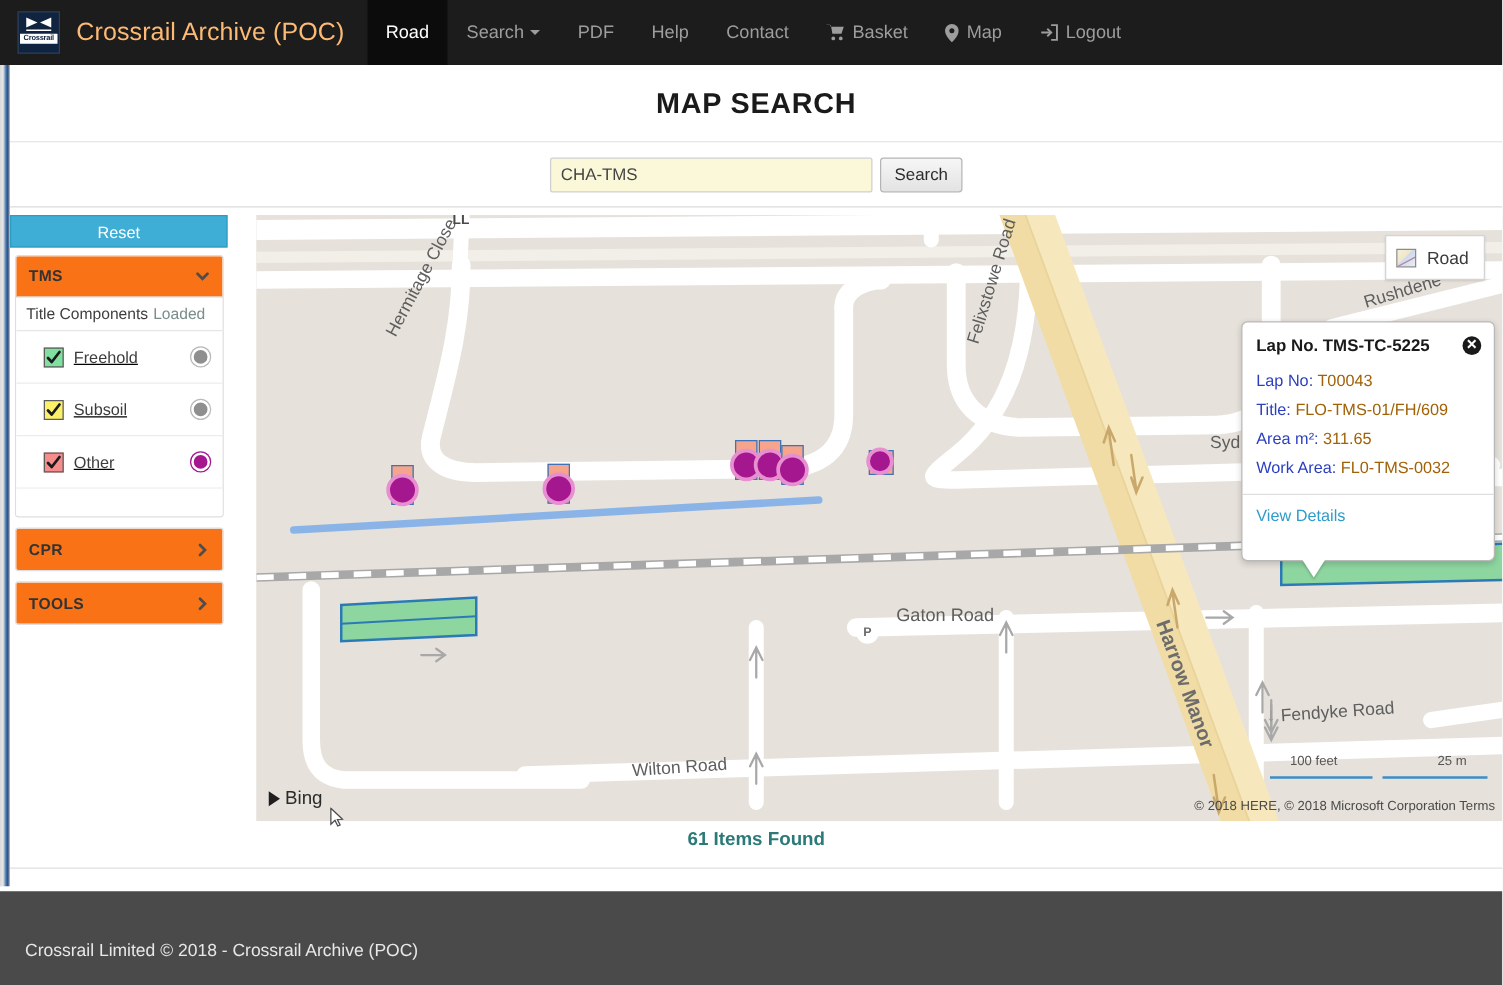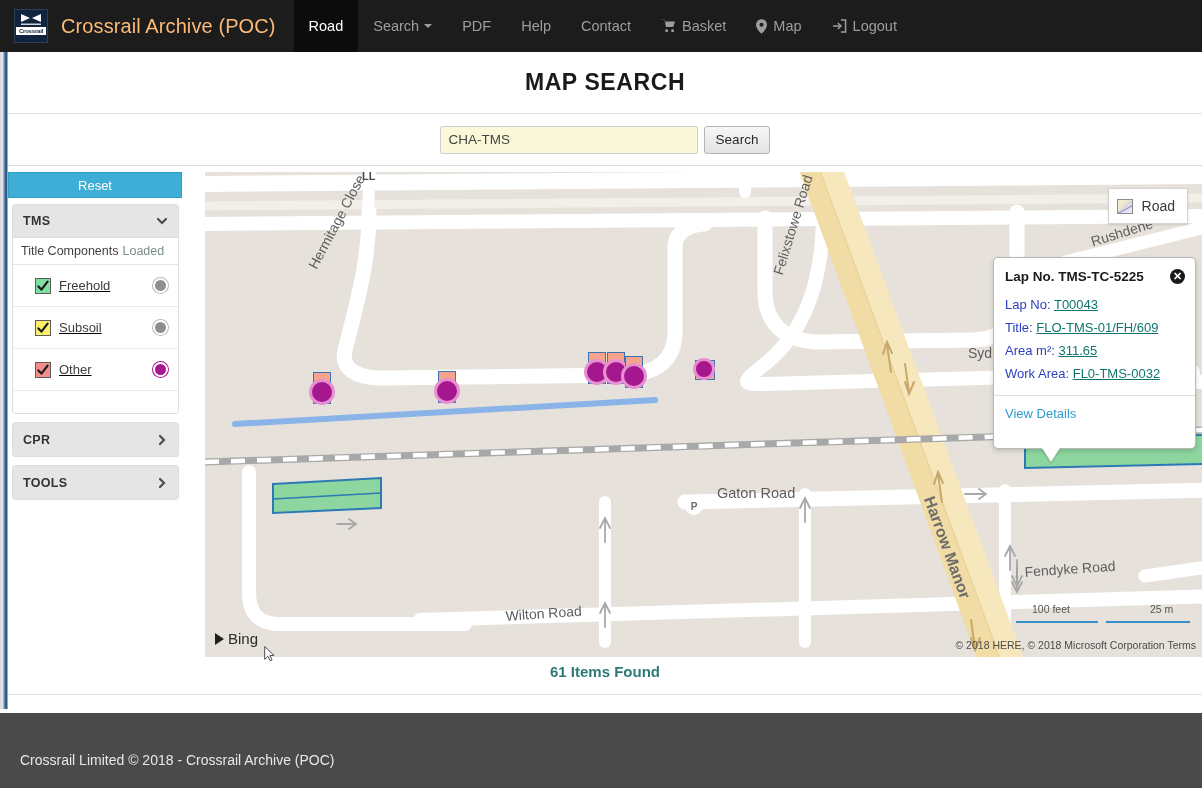--- a/index.html
+++ b/index.html
@@ -139,21 +139,21 @@
     display: flex; align-items: center; justify-content: center;
     cursor: pointer; margin-left: 3px;
   }
   .panel {
     width: 167px; margin-left: 7px; margin-top: 6px;
     border: 1px solid #dddddd; border-radius: 3px;
     background: #ffffff;
     overflow: hidden;
   }
   .panel-head {
-    height: 33px; background: #e5e5e5;
+    height: 33px; background: #f97316;
     border-bottom: 1px solid #dddddd;
     display: flex; align-items: center; justify-content: space-between;
     padding: 0 10px; cursor: pointer; text-align: right;
   }
   .panel-head .ttl { font-size: 12.5px; font-weight: bold; color: #333; letter-spacing: 0.3px; }
   .chev { width: 12px; height: 12px; position: relative; }
   .chev svg { display: block; }
   .panel-body { background: #fff; }
   .tc-head {
     height: 27px; border-bottom: 1px solid #e6e6e6;
@@ -274,21 +274,21 @@
   .ib-close {
     width: 15px; height: 15px; border-radius: 50%;
     background: #1a1a1a; color: #ffffff;
     display: flex; align-items: center; justify-content: center;
     font-size: 11px; line-height: 1; cursor: pointer; flex: none;
     font-family: "Liberation Sans", sans-serif;
   }
   .ib-rows { padding: 0 11px 10px 11px; }
   .ib-row { font-size: 13px; line-height: 23px; white-space: nowrap; }
   .ib-row .k { color: #2b3fc0; }
-  .ib-row .v { color: #0f766e; text-decoration: underline; }
+  .ib-row .v { color: #a16207; }
   .ib-foot {
     border-top: 1px solid #dedede;
     padding: 8px 11px 26px 11px;
   }
   .ib-foot a {
     font-size: 13px; color: #2f9ccc; text-decoration: none; cursor: pointer;
   }
   .ib-tail {
     position: absolute; left: 48px; top: 100%;
     width: 0; height: 0;

